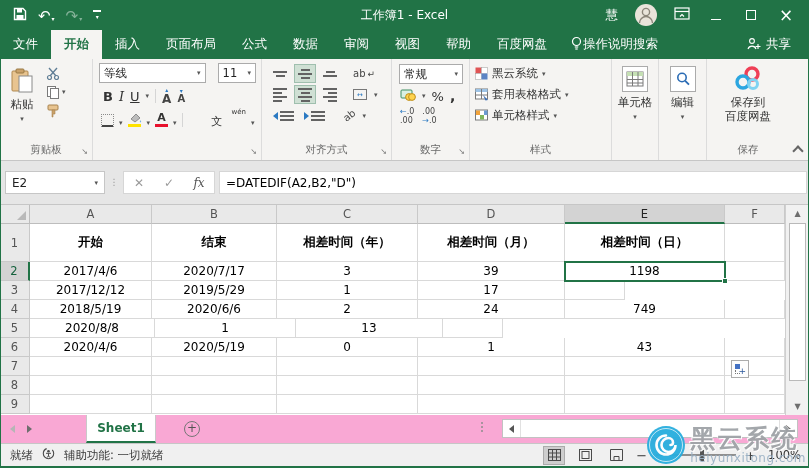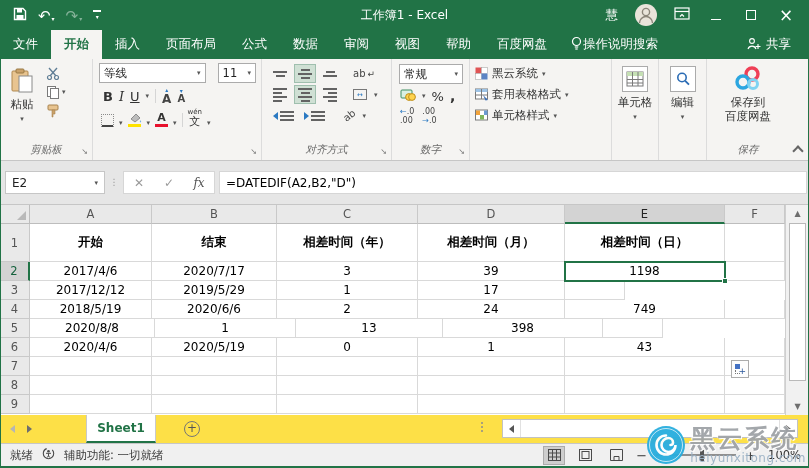--- a/index.html
+++ b/index.html
@@ -24,42 +24,42 @@
   
   .tabrow { height:29px; background:#217346; display:flex; align-items:stretch; color:#fff; font-size:12.5px; position:relative; }
   .rtab { padding:0 13px; display:flex; align-items:center; cursor:default; }
   .rtab.active { background:#f5f4f2; color:#217346; font-weight:bold; }
   .searchbox { display:flex; align-items:center; padding:0 10px; }
   .tab-share { margin-left:auto; display:flex; align-items:center; gap:5px; padding-right:18px; }
 
   
   .ribbon { height:102px; background:#f5f4f2; border-bottom:1px solid #c6c6c6; display:flex; position:relative; font-size:11px; color:#444; }
   .rgroup { position:relative; border-right:1px solid #dcdcdc; flex-shrink:0; }
-  .rglabel { position:absolute; bottom:3px; left:0; right:0; text-align:center; color:#6a6a6a; font-size:10.5px;font-style:italic; }
+  .rglabel { position:absolute; bottom:3px; left:0; right:0; text-align:center; color:#6a6a6a; font-size:10.5px; }
   .launcher { position:absolute; bottom:4px; right:4px; font-size:8px; color:#777; line-height:1; }
   .bigbtn { display:flex; flex-direction:column; align-items:center; justify-content:flex-start; gap:3px; padding-top:7px; font-size:11.5px; color:#333; }
   .arrow { font-size:7px; color:#555; }
   .mini { display:flex; align-items:center; gap:2px; height:18px; padding:0 2px; }
   .selbox { background:#fff; border:1px solid #ababab; display:flex; align-items:center; height:20px; font-size:11.5px; color:#222; padding:0 4px; justify-content:space-between; }
   .bars { display:flex; flex-direction:column; gap:2px; width:14px; }
   .bars i { height:2px; background:#636363; display:block; }
   .bars.ct { align-items:center; } .bars.rt { align-items:flex-end; } .bars.lf { align-items:flex-start; }
   .bars i.s { width:9px; } .bars i.f { width:14px; }
   .icbtn { display:flex; align-items:center; justify-content:center; height:19px; padding:0 3px; gap:2px; }
   .icbtn.pressed { background:#cfe0d4; border:1px solid #9fbfae; }
   .rowline { display:flex; align-items:center; }
   .styleitem { display:flex; align-items:center; gap:4px; height:21px; padding-left:5px; font-size:11.5px; color:#333; }
   .ribbon-collapse { position:absolute; right:7px; bottom:7px; width:9px; height:9px; }
   .ribbon-collapse::before { content:""; position:absolute; left:1px; top:3px; width:6px; height:6px; border-left:2px solid #666; border-top:2px solid #666; transform:rotate(45deg); }
   .colorbar { display:block; width:13px; height:3px; margin-top:1px; }
   .btxt { font-weight:bold; font-size:13px; color:#333; }
   .itxt { font-style:italic; font-family:"DejaVu Serif","Liberation Serif",serif; font-size:13px; color:#333; }
   .utxt { text-decoration:underline; font-size:13px; color:#333; }
   .fsz { display:flex; flex-direction:column; line-height:1; align-items:center; }
-  .pinyin { font-size:7px; line-height:1; color:#333; }
+  .pinyin { font-size:7px; line-height:1; color:#333;margin-left:44px; }
   .hanzi { font-size:11px; line-height:1; color:#333; }
 
   
   .formularow { height:44px; background:#e6e6e6; border-bottom:1px solid #c6c6c6; display:flex; align-items:center; padding:0 2px 0 5px; gap:4px; }
   .namebox { width:100px; height:23px; background:#fff; border:1px solid #c6c6c6; display:flex; align-items:center; justify-content:space-between; font-size:12px; padding:0 6px; color:#222; }
   .vdots { color:#9a9a9a; font-size:9px; letter-spacing:0; line-height:3px; text-align:center; width:10px; }
   .fbtns { height:23px; background:#fff; border:1px solid #d6d6d6; display:flex; align-items:center; gap:0; }
   .fbtn { width:30px; text-align:center; color:#9a9a9a; font-size:12px; }
   .fx { font-family:"DejaVu Serif","Liberation Serif",serif; font-style:italic; color:#555; }
   .fml { flex:1; height:23px; background:#fff; border:1px solid #d6d6d6; display:flex; align-items:center; font-size:12px; color:#000; padding:0 6px; }
@@ -83,21 +83,21 @@
   .filloptions { position:absolute; left:731px; top:155px; width:18px; height:18px; background:#fdfdfd; border:1px solid #ababab; z-index:6; }
   .filloptions .bluesq { position:absolute; left:3px; top:3px; width:5px; height:5px; background:#4472c4; }
   .filloptions .dotl { position:absolute; left:3px; top:9px; width:5px; height:4px; border-left:1px dotted #777; border-bottom:1px dotted #777; }
   .filloptions .plus { position:absolute; right:2px; bottom:1px; font-size:9px; color:#2b579a; line-height:1; }
   .vscroll { position:absolute; right:0; top:0; width:24px; height:210px; background:#f1f1f1; border-left:1px solid #cfcfcf; }
   .vs-arrow { height:17px; display:flex; align-items:center; justify-content:center; color:#6e6e6e; font-size:8px; }
   .vs-thumb { position:absolute; left:3px; right:3px; top:18px; height:158px; background:#fff; border:1px solid #b9b9b9; }
   .vs-down { position:absolute; bottom:0; left:0; right:0; }
 
   
-  .sheetbar { height:28px; background:#fde047; display:flex; align-items:stretch; position:relative; font-size:12px; }
+  .sheetbar { height:28px; background:#f9a8d4; display:flex; align-items:stretch; position:relative; font-size:12px; }
   .snav { display:flex; align-items:center; gap:12px; padding:0 12px 0 10px; }
   .tri { width:0; height:0; border-top:4px solid transparent; border-bottom:4px solid transparent; display:inline-block; }
   .tri.l { border-right:5px solid #b5b5b5; } .tri.r { border-left:5px solid #6e6e6e; }
   .stab { width:70px; margin-left:42px; background:#fff; border-left:1px solid #c9c9c9; border-right:1px solid #c9c9c9; border-bottom:2px solid #217346; color:#217346; font-weight:bold; display:flex; align-items:center; justify-content:center; }
   .addsheet { width:16px; height:16px; border:1px solid #767676; border-radius:50%; color:#555; font-size:12px; line-height:13px; text-align:center; align-self:center; margin-left:28px; }
   .tabdots { position:absolute; left:481px; top:7px; display:flex; flex-direction:column; gap:2px; }
   .tabdots i { width:2px; height:2px; background:#8c8c8c; border-radius:50%; }
   .hscroll { position:absolute; left:502px; top:4px; width:296px; height:19px; background:#fff; border:1px solid #c2c2c2; display:flex; }
   .hs-btn { width:18px; display:flex; align-items:center; justify-content:center; border-right:1px solid #e1e1e1; }
   .hs-btn.r { margin-left:auto; border-right:none; border-left:1px solid #e1e1e1; }
@@ -423,20 +423,21 @@
       <div class="styleitem">
         <svg width="13" height="13" viewBox="0 0 13 13">
             <rect x="0.5" y="1" width="12" height="10" fill="#fff" stroke="#7a7a7a"></rect>
             <rect x="1" y="1.5" width="4" height="4.5" fill="#f2a33a"></rect>
             <rect x="5" y="6" width="4" height="4.5" fill="#7fb55c"></rect>
             <rect x="9" y="1.5" width="3.5" height="4.5" fill="#6b9bd2"></rect>
           </svg>
         <span>单元格样式</span>
           <span class="arrow">▾</span>
       </div>
+      <div class="rglabel">样式</div>
     </div>
 
     <div class="rgroup" style="width:47px;">
       <div class="bigbtn">
         <span style="width:26px;height:26px;border:1px solid #ababab;background:#fff;display:flex;align-items:center;justify-content:center;">
           <svg width="18" height="16" viewBox="0 0 18 16">
               <rect x="1" y="1" width="16" height="14" fill="#fff" stroke="#7a7a7a"></rect>
               <rect x="1" y="1" width="16" height="4" fill="#c5e0b4"></rect>
               <line x1="1" y1="8.5" x2="17" y2="8.5" stroke="#7a7a7a"></line>
               <line x1="1" y1="12" x2="17" y2="12" stroke="#7a7a7a"></line>
@@ -535,21 +536,20 @@
       <div class="cell w-c">2</div>
       <div class="cell w-d">24</div>
       <div class="cell w-e">749</div>
       <div class="cell w-f"></div>
     </div>
     <div class="grow">
       <div class="rhdr">5</div>
       <div class="cell w-b">2020/8/8</div>
       <div class="cell w-c">1</div>
       <div class="cell w-d">13</div>
-      <div class="cell w-e">398</div>
       <div class="cell w-f"></div>
     </div>
     <div class="grow">
       <div class="rhdr">6</div>
       <div class="cell w-a">2020/4/6</div>
       <div class="cell w-b">2020/5/19</div>
       <div class="cell w-c">0</div>
       <div class="cell w-d">1</div>
       <div class="cell w-e">43</div>
       <div class="cell w-f"></div>

